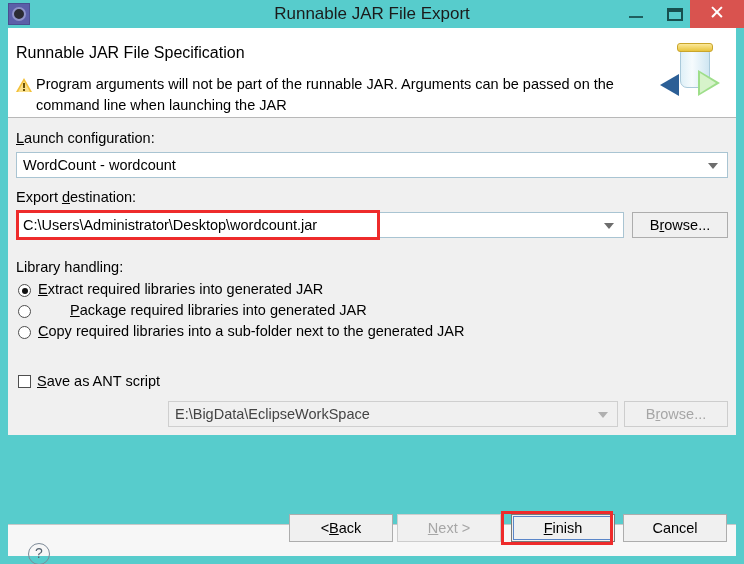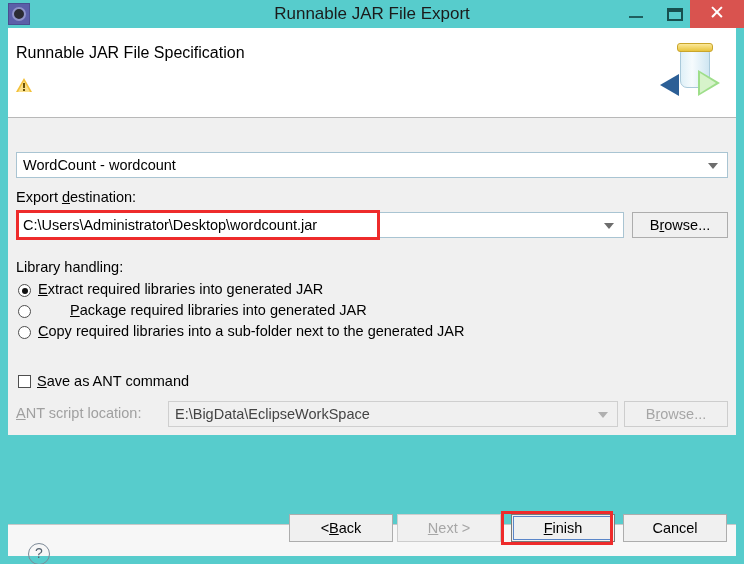--- a/index.html
+++ b/index.html
@@ -352,30 +352,32 @@
 
     <div id="header">
       <div id="header-title">Runnable JAR File Specification</div>
 
       <div id="warn-icon">
         <div class="tri"></div>
         <div class="tri-in"></div>
         <div class="bang"></div>
         <div class="dot"></div>
       </div>
+      <div id="header-msg">Program arguments will not be part of the runnable JAR. Arguments can be passed on the command line when launching the JAR</div>
 
       <div id="jar-icon">
         <div class="arrow-blue"></div>
         <div class="jar-body"></div>
         <div class="jar-lid"></div>
         <div class="play"></div>
         <div class="play-in"></div>
       </div>
     </div>
 
+    <div class="label" style="left:8px; top:102px;"><span class="mn">L</span><span>aunch configuration:</span></div>
 
     <div class="combo" style="left:8px; top:124px; width:712px; height:26px;">
       <div class="txt">WordCount - wordcount</div>
       <div class="arrow"></div>
     </div>
 
     <div class="label" style="left:8px; top:161px;"><span>Export </span><span class="mn">d</span><span>estination:</span></div>
 
     <div class="combo" style="left:8px; top:184px; width:608px; height:26px;">
       <div class="txt">C:\Users\Administrator\Desktop\wordcount.jar</div>
@@ -396,23 +398,22 @@
     </div>
     <div class="label" style="left:30px; top:253px;"><span class="mn">E</span><span>xtract required libraries into generated JAR</span></div>
 
     <div class="radio" style="left:10px; top:277px;"></div>
     <div class="label" style="left:30px; top:274px;margin-left:32px;"><span class="mn">P</span><span>ackage required libraries into generated JAR</span></div>
 
     <div class="radio" style="left:10px; top:298px;"></div>
     <div class="label" style="left:30px; top:295px;"><span class="mn">C</span><span>opy required libraries into a sub-folder next to the generated JAR</span></div>
 
     <div class="checkbox" style="left:10px; top:347px;"></div>
-    <div class="label" style="left:29px; top:345px;"><span class="mn">S</span><span>ave as ANT command</span></div>
-
-    <div class="label disabled" style="left:8px; top:377px;"><span class="mn">A</span><span>NT script location:</span></div>
+    <div class="label" style="left:29px; top:345px;"><span class="mn">S</span><span>ave as ANT script</span></div>
+
 
     <div class="combo flat" style="left:160px; top:373px; width:450px; height:26px;">
       <div class="txt">E:\BigData\EclipseWorkSpace</div>
       <div class="arrow"></div>
     </div>
 
     <div class="btn disabled" style="left:616px; top:373px; width:104px; height:26px;">
         <span>B</span>
         <span class="mn">r</span>
         <span>owse...</span>

